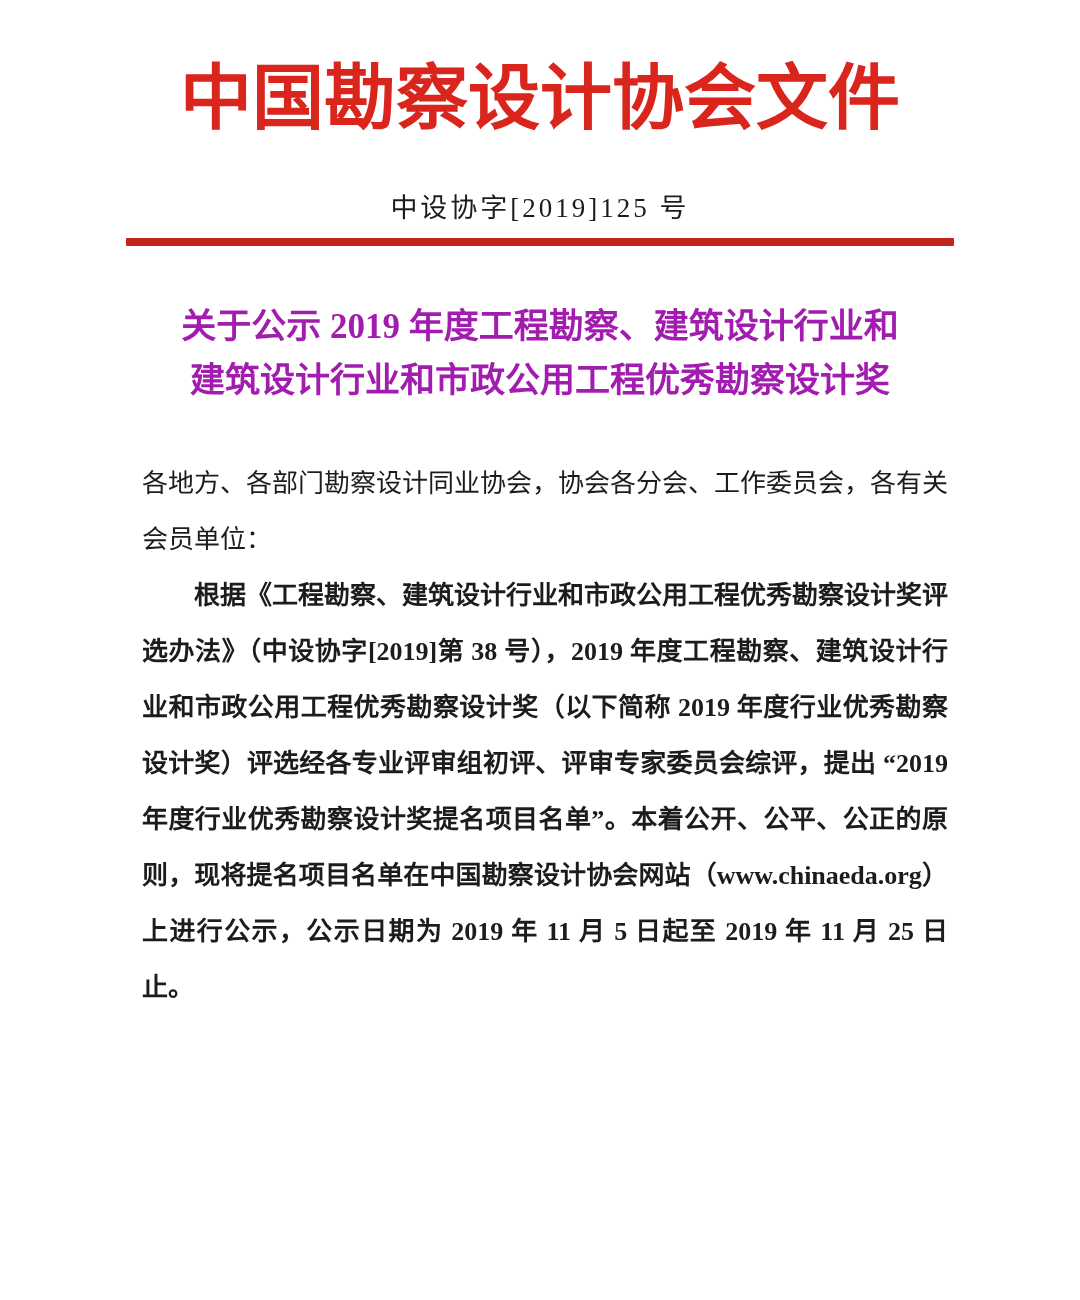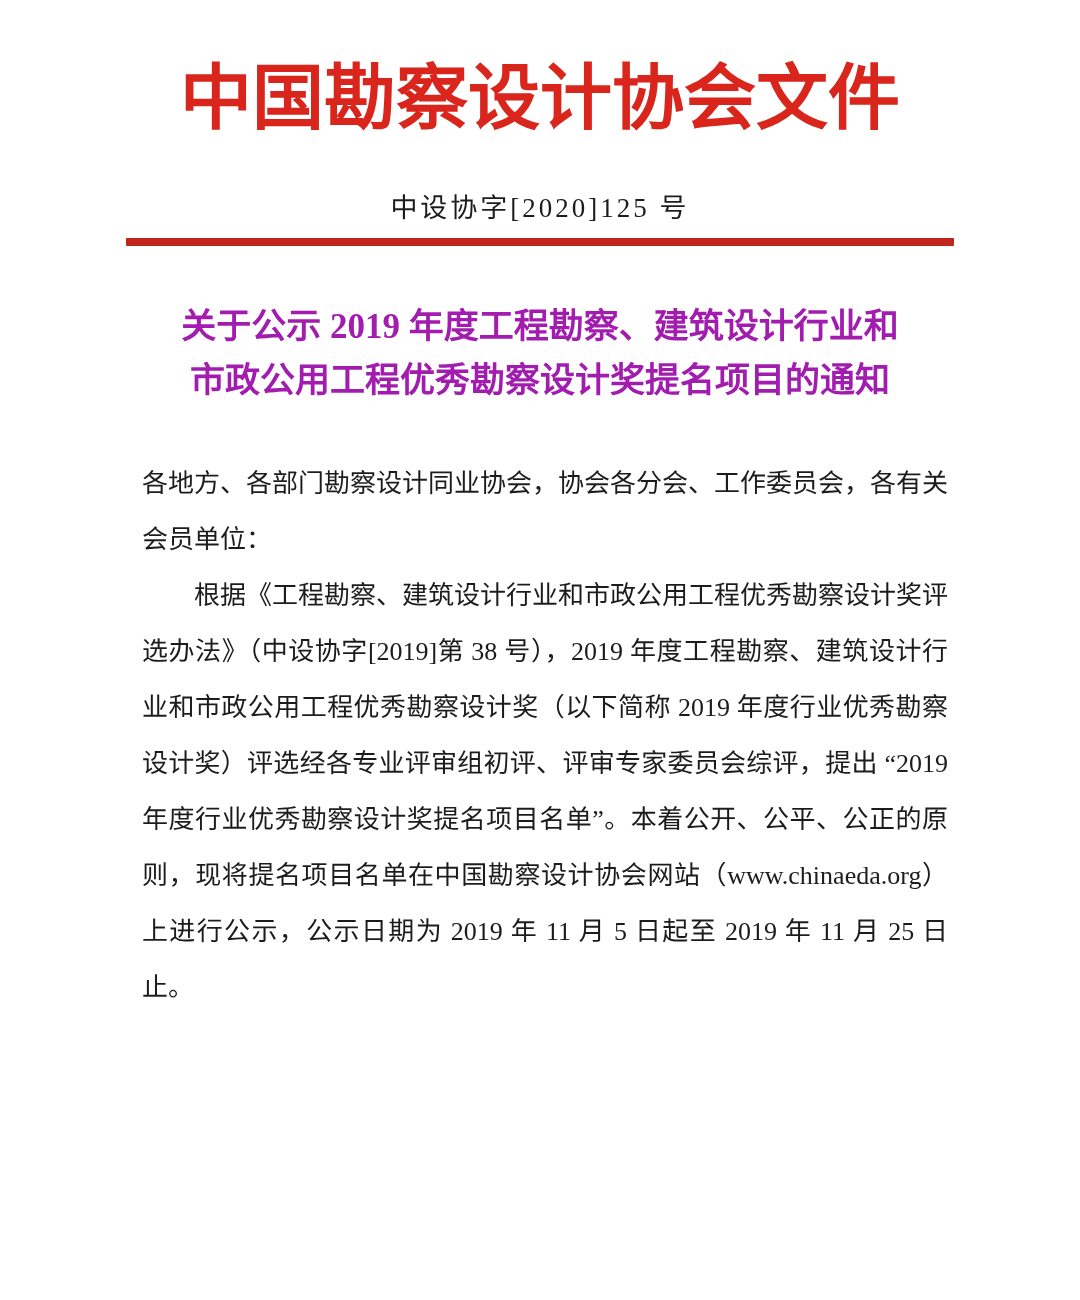--- a/index.html
+++ b/index.html
@@ -61,36 +61,37 @@
     margin: 0;
     font-size: 26px;
     line-height: 56px;
     text-align: justify;
     text-justify: inter-ideograph;
     color: var(--text-black, #1c1c1c);
     word-break: break-word;
   }
   .doc-body p.indent {
     text-indent: 2em;
+    font-weight: bold;
   }
 </style>
 </head>
 <body>
 
 <div class="page">
 
   <h1 class="org-title">中国勘察设计协会文件</h1>
 
-  <div class="doc-number">中设协字[2020]125 号</div>
+  <div class="doc-number">中设协字[2019]125 号</div>
 
   <div class="red-rule"></div>
 
   <h2 class="notice-title">
     <span>关于公示 2019 年度工程勘察、建筑设计行业和</span><br>
-    <span>市政公用工程优秀勘察设计奖提名项目的通知</span>
+    <span>建筑设计行业和市政公用工程优秀勘察设计奖</span>
   </h2>
 
   <div class="doc-body">
     <p>各地方、各部门勘察设计同业协会，协会各分会、工作委员会，各有关会员单位：</p>
     <p class="indent">根据《工程勘察、建筑设计行业和市政公用工程优秀勘察设计奖评选办法》（中设协字[2019]第 38 号），2019 年度工程勘察、建筑设计行业和市政公用工程优秀勘察设计奖（以下简称 2019 年度行业优秀勘察设计奖）评选经各专业评审组初评、评审专家委员会综评，提出 “2019 年度行业优秀勘察设计奖提名项目名单”。本着公开、公平、公正的原则，现将提名项目名单在中国勘察设计协会网站（www.chinaeda.org）上进行公示，公示日期为 2019 年 11 月 5 日起至 2019 年 11 月 25 日止。</p>
   </div>
 
 </div>
 
 </body></html>

